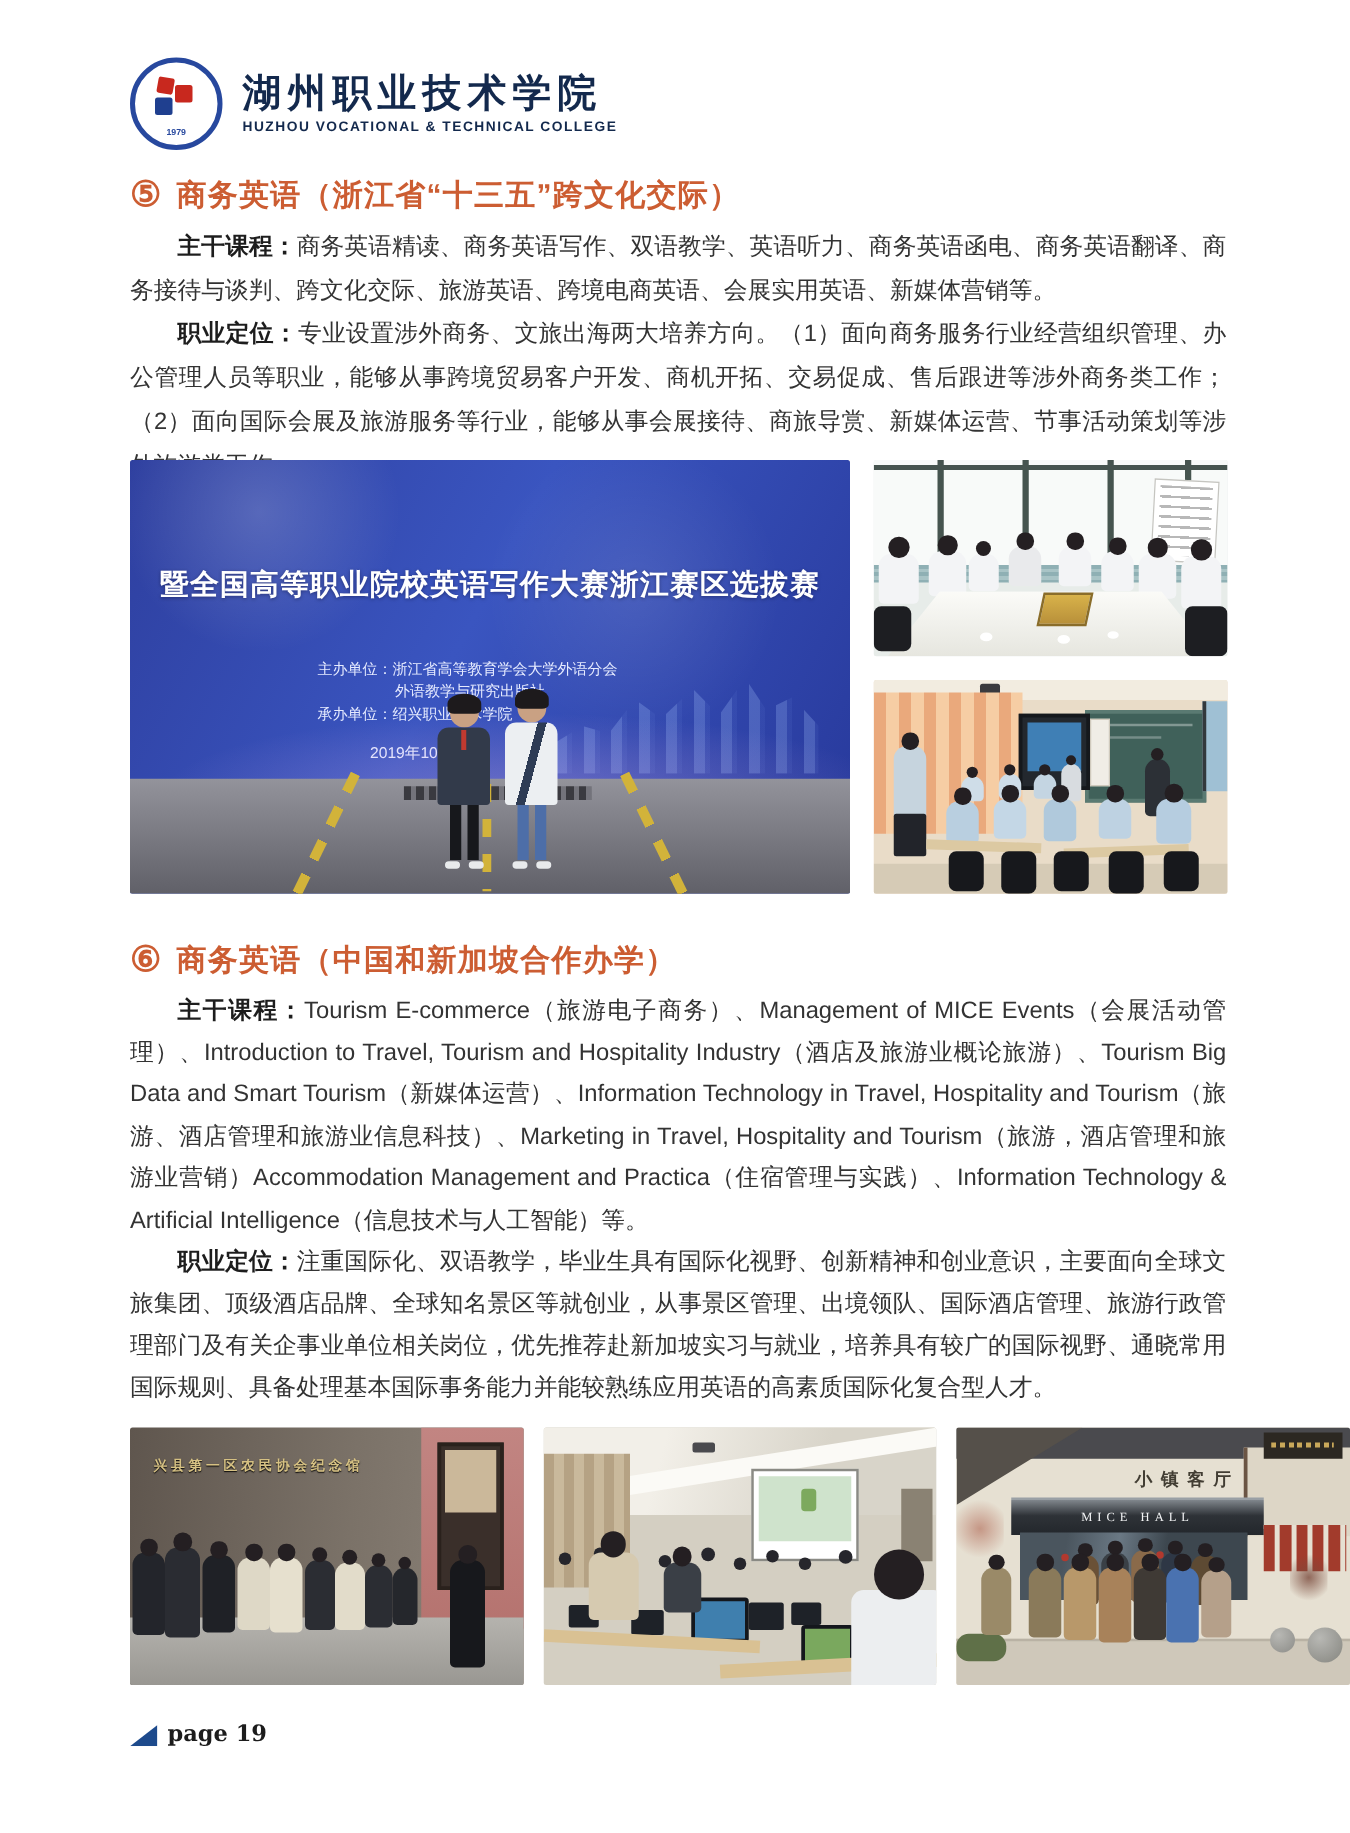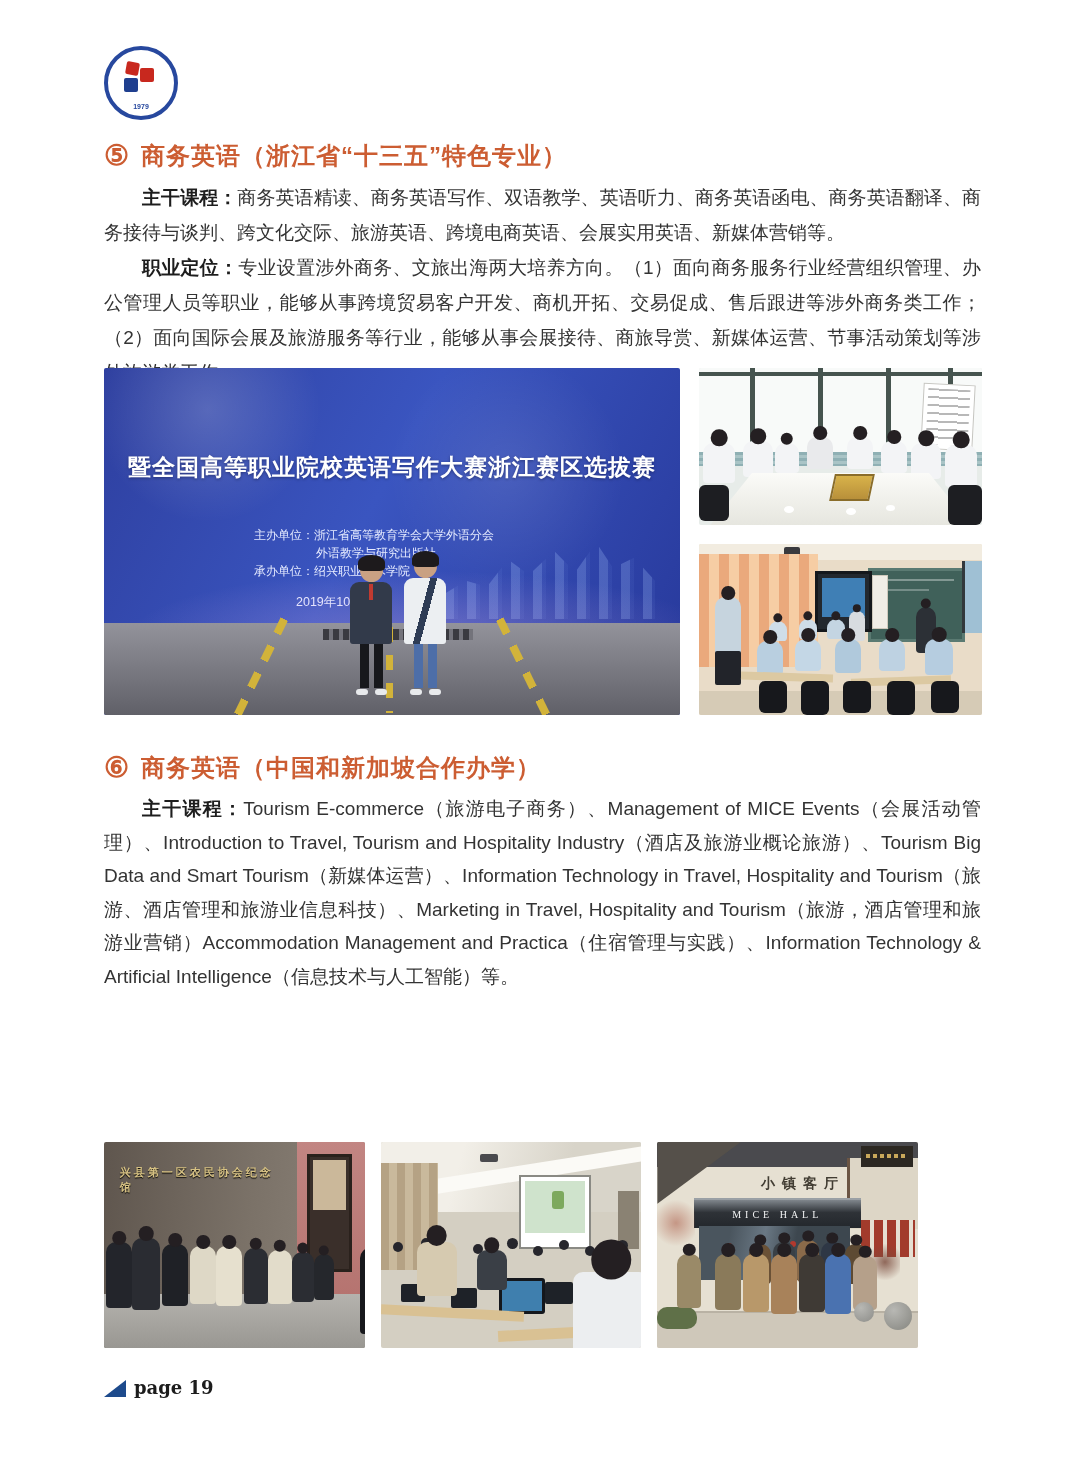--- a/index.html
+++ b/index.html
@@ -18,21 +18,21 @@
   .sec-title{font-size:24px;letter-spacing:1px;}
   
   .paras{position:absolute;left:104px;width:877px;text-align:justify;}
   .paras p{margin:0;text-indent:2em;}
   .paras b{color:#1d1d1d;}
   .s5{top:180px;font-size:19px;line-height:35px;}
   .s6{top:792px;font-size:19px;line-height:33.5px;}
   
   .row1{position:absolute;left:104px;top:368px;width:878px;height:347px;display:flex;gap:19px;}
   .rcol{display:flex;flex-direction:column;gap:19px;width:283px;}
-  .row2{position:absolute;left:104px;top:1142px;width:814px;height:206px;display:flex;gap:16px;}
+  .row2{position:absolute;left:104px;top:1142px;width:976px;height:206px;display:flex;gap:16px;}
   .ph{position:relative;overflow:hidden;border-radius:2px;background:#9a9a9a;flex-shrink:0;}
   
   .fig{position:absolute;border-radius:10px 10px 4px 4px;background:var(--c,#2b2e36);}
   .fig::before{content:"";position:absolute;left:50%;top:0;transform:translate(-50%,-82%);
                width:52%;padding-top:52%;border-radius:50%;background:var(--h,#241f22);}
   .dot{position:absolute;border-radius:50%;background:#26262c;}
   
   .pers{position:absolute;display:flex;flex-direction:column;align-items:center;}
   .pers .head{width:23px;height:23px;border-radius:50%;background:#c9a183;position:relative;}
   .pers .hair{position:absolute;left:-2px;top:-4px;width:27px;height:16px;border-radius:50% 50% 20% 20%;background:#1d1a1c;}
@@ -58,25 +58,29 @@
 
 <div class="page">
 
   <div class="logo">
     <div class="emblem">
       <span class="sq" style="left:18px;top:12px;width:13px;height:13px;background:#c8281e;transform:rotate(10deg);"></span>
       <span class="sq" style="left:32px;top:18px;width:14px;height:14px;background:#c8281e;"></span>
       <span class="sq" style="left:16px;top:28px;width:14px;height:14px;background:#1f3f8f;"></span>
       <span class="abs" style="left:0;right:0;bottom:6px;text-align:center;font-size:7px;color:#27489e;font-weight:bold;">1979</span>
     </div>
+    <div>
+      <div class="logo-name">湖州职业技术学院</div>
+      <div class="logo-sub">HUZHOU VOCATIONAL &amp; TECHNICAL COLLEGE</div>
+    </div>
   </div>
 
   <div class="sec-head" style="top:140px;">
     <span class="sec-num">⑤</span>
-    <span class="sec-title">商务英语（浙江省“十三五”特色专业）</span>
+    <span class="sec-title">商务英语（浙江省“十三五”跨文化交际）</span>
   </div>
   <div class="paras s5">
     <p><b>主干课程：</b><span>商务英语精读、商务英语写作、双语教学、英语听力、商务英语函电、商务英语翻译、商务接待与谈判、跨文化交际、旅游英语、跨境电商英语、会展实用英语、新媒体营销等。</span></p>
     <p><b>职业定位：</b><span>专业设置涉外商务、文旅出海两大培养方向。（1）面向商务服务行业经营组织管理、办公管理人员等职业，能够从事跨境贸易客户开发、商机开拓、交易促成、售后跟进等涉外商务类工作；（2）面向国际会展及旅游服务等行业，能够从事会展接待、商旅导赏、新媒体运营、节事活动策划等涉外旅游类工作。</span></p>
   </div>
 
   <div class="row1">
 
     <figure class="ph" style="width:576px;height:347px;margin:0;background:
         radial-gradient(circle at 18% 12%, rgba(255,255,255,.18), transparent 20%),
@@ -199,20 +203,21 @@
       </figure>
     </div>
   </div>
 
   <div class="sec-head" style="top:752px;">
     <span class="sec-num">⑥</span>
     <span class="sec-title">商务英语（中国和新加坡合作办学）</span>
   </div>
   <div class="paras s6">
     <p><b>主干课程：</b><span>Tourism E-commerce（旅游电子商务）、Management of MICE Events（会展活动管理）、Introduction to Travel, Tourism and Hospitality Industry（酒店及旅游业概论旅游）、Tourism Big Data and Smart Tourism（新媒体运营）、Information Technology in Travel, Hospitality and Tourism（旅游、酒店管理和旅游业信息科技）、Marketing in Travel, Hospitality and Tourism（旅游，酒店管理和旅游业营销）Accommodation Management and Practica（住宿管理与实践）、Information Technology &amp; Artificial Intelligence（信息技术与人工智能）等。</span></p>
+    <p><b>职业定位：</b><span>注重国际化、双语教学，毕业生具有国际化视野、创新精神和创业意识，主要面向全球文旅集团、顶级酒店品牌、全球知名景区等就创业，从事景区管理、出境领队、国际酒店管理、旅游行政管理部门及有关企事业单位相关岗位，优先推荐赴新加坡实习与就业，培养具有较广的国际视野、通晓常用国际规则、具备处理基本国际事务能力并能较熟练应用英语的高素质国际化复合型人才。</span></p>
   </div>
 
   <div class="row2">
 
     <figure class="ph" style="flex:1;height:206px;margin:0;background:linear-gradient(95deg,#5f564e,#7b7268 55%,#8d847a);">
       <div class="gold-sign">兴县第一区农民协会纪念馆</div>
       <div class="abs" style="right:0;top:0;width:26%;height:78%;background:linear-gradient(#c28582,#b5736f);"></div>
       <div class="abs" style="right:5%;top:6%;width:15%;height:54%;background:#3a2f2a;border:3px solid #2a211c;">
         <div style="margin:3px;height:45%;background:#cbb89a;"></div>
       </div>

